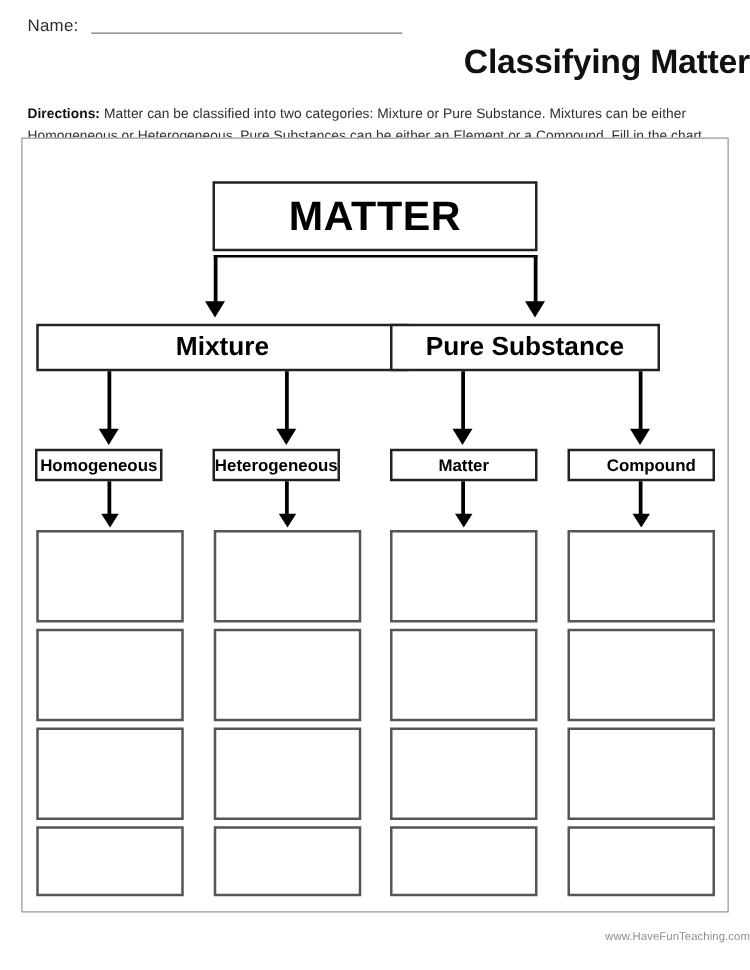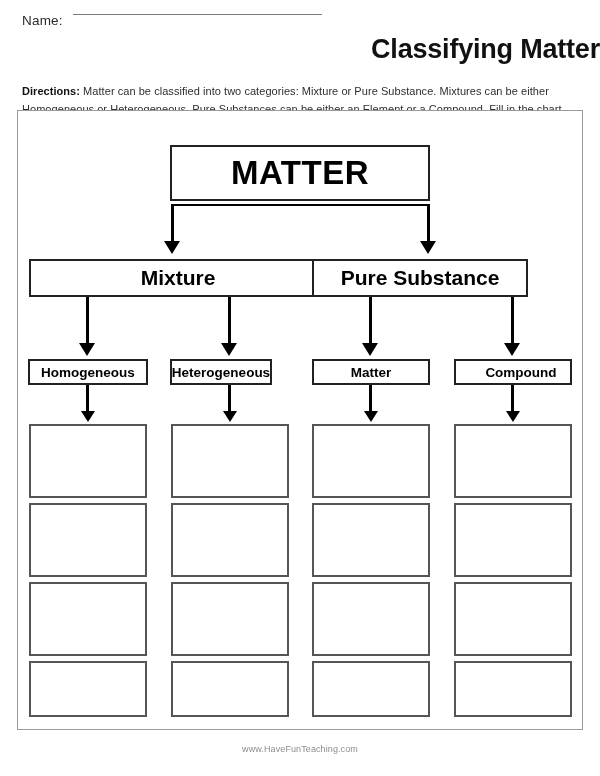--- a/index.html
+++ b/index.html
@@ -15,20 +15,21 @@
     color: #1a1a1a;
     overflow: hidden;
   }
 
   
   .name-row {
     position: absolute;
     left: 22px;
     top: 14px;
     display: flex;
+    align-items: flex-end;
     width: 300px;
   }
   .name-label {
     font-size: 13.5px;
     color: #2b2b2b;
     letter-spacing: .2px;
     line-height: 1;
     padding-bottom: 2px;
   }
   .name-line {
@@ -107,21 +108,21 @@
   .box-mixture      { left: 29px;  width: 298px; }
   .box-pure         { left: 312px; width: 216px; }
 
   .box-tier3 {
     top: 359px;
     height: 26px;
     font-size: 13.5px;
     font-weight: bold;
     border-width: 2.2px;
   }
-  .box-homogeneous   { left: 28px;  width: 120px; text-align: right; }
+  .box-homogeneous   { left: 28px;  width: 102px; text-align: right; }
   .box-heterogeneous { left: 170px; width: 102px; }
   .box-element       { left: 312px; width: 118px; }
   .box-compound      { left: 454px; width: 118px; padding-left: 16px; }
 
   
   .blank-box {
     position: absolute;
     box-sizing: border-box;
     border: 2px solid #555;
     background: #fff;
@@ -150,21 +151,21 @@
     border-left: 7px solid transparent;
     border-right: 7px solid transparent;
     border-top: 11px solid #000;
   }
 
   
   .footer {
     position: absolute;
     left: 0; right: 0;
     top: 744px;
-    text-align: center;
+    text-align: right;
     font-size: 9px;
     color: #8d8d8d;
     letter-spacing: .1px;
   }
 </style>
 </head>
 <body>
 
 <div class="name-row">
   <span class="name-label">Name:</span>

